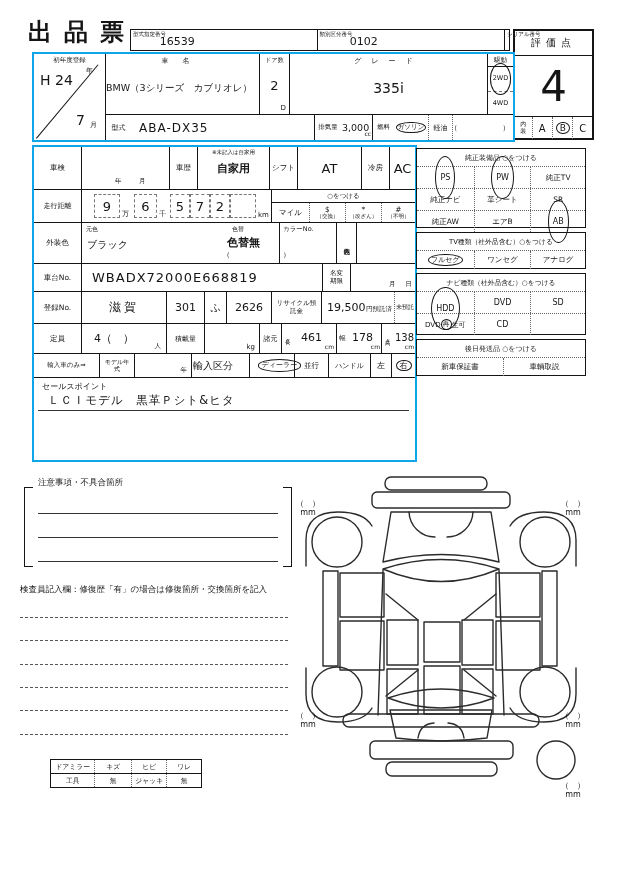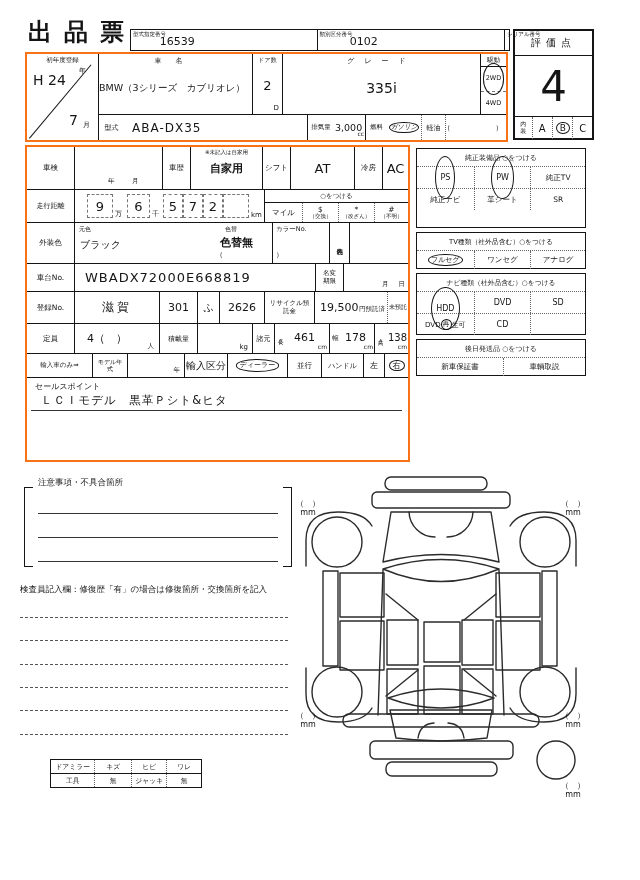--- a/index.html
+++ b/index.html
@@ -1,20 +1,20 @@
 <!DOCTYPE html>
 <html><head>
 <meta charset="utf-8">
 <style>
   html,body{margin:0;padding:0;background:#ffffff;}
   #page{position:relative;width:640px;height:880px;background:#fff;
         font-family:"DejaVu Sans",sans-serif;color:#151515;overflow:hidden;}
   .c{position:absolute;box-sizing:border-box;}
   .ctr{display:flex;align-items:center;justify-content:center;text-align:center;}
-  .b2{border:2px solid #f97316;}
+  .b2{border:2px solid #0ea5e9;margin-left:7px;}
   .b1{border:1.4px solid #151515;}
   .bl{border-left:1.3px solid #151515;}
   .bt{border-top:1.3px solid #151515;}
   .bb{border-bottom:1.3px solid #151515;}
   .dl{border-left:1px dotted #666;}
   .circ{display:inline-block;border:1.6px solid #151515;border-radius:50%;padding:16px 4px;line-height:1.2;}
   .vert{writing-mode:vertical-rl;text-orientation:upright;line-height:1;}
   .wrap{word-break:break-all;line-height:1.15;text-align:center;}
   .dbox{position:absolute;box-sizing:border-box;border:1.1px dashed #777;
         display:flex;align-items:center;justify-content:center;font-size:13px;}
@@ -98,21 +98,21 @@
     <div class="c bt" style="left:72px;top:60px;width:407px;height:26px;">
       <div class="c ctr" style="left:0;top:0;width:25px;height:100%;font-size:7px;">型式</div>
       <div class="c" style="left:25px;top:0;width:183px;height:100%;display:flex;align-items:center;padding-left:8px;font-size:12px;letter-spacing:1px;">ABA-DX35</div>
       <div class="c ctr bl" style="left:208px;top:0;width:27px;height:100%;font-size:6.5px;">排気量</div>
       <div class="c" style="left:235px;top:0;width:31px;height:100%;">
         <span class="c" style="left:1px;top:7px;font-size:9.5px;">3,000</span>
         <span class="c" style="right:1px;bottom:3px;font-size:6px;">cc</span>
       </div>
       <div class="c ctr bl" style="left:266px;top:0;width:22px;height:100%;font-size:6.5px;">燃料</div>
       <div class="c ctr" style="left:288px;top:0;width:34px;height:100%;">
-        <span class="circ" style="font-size:6.5px;padding:1px 1px;font-style:italic;">ガソリン</span>
+        <span class="circ" style="font-size:6.5px;padding:1px 1px;">ガソリン</span>
       </div>
       <div class="c ctr dl" style="left:322px;top:0;width:24px;height:100%;font-size:7px;">軽油</div>
       <div class="c ctr dl" style="left:346px;top:0;width:61px;height:100%;font-size:7px;letter-spacing:6px;">（　　　）</div>
     </div>
   </div>
 
   <div class="c b2" style="left:25px;top:145px;width:385px;height:317px;">
 
     <div class="c bb" style="left:0;top:0;width:381px;height:43px;">
       <div class="c ctr" style="left:0;top:0;width:47px;height:100%;font-size:7.5px;">車検</div>
@@ -244,21 +244,21 @@
 
     <div class="c bb" style="left:0;top:207px;width:381px;height:24px;">
       <div class="c ctr" style="left:0;top:0;width:65px;height:100%;font-size:6.5px;">輸入車のみ⇒</div>
       <div class="c ctr bl" style="left:65px;top:0;width:35px;height:100%;">
         <span class="wrap" style="width:26px;font-size:6px;">モデル年式</span>
       </div>
       <div class="c bl" style="left:100px;top:0;width:57px;height:100%;">
         <span class="c" style="right:4px;bottom:2px;font-size:6.5px;">年</span>
       </div>
       <div class="c ctr bl" style="left:157px;top:0;width:43px;height:100%;font-size:10px;">輸入区分</div>
-      <div class="c ctr bl" style="left:200px;top:0;width:60px;height:100%;">
+      <div class="c ctr bl" style="left:215px;top:0;width:60px;height:100%;">
         <span class="circ" style="font-size:7px;padding:1px 3px;">ディーラー</span>
       </div>
       <div class="c ctr bl" style="left:260px;top:0;width:34px;height:100%;font-size:7.5px;">並行</div>
       <div class="c ctr bl" style="left:294px;top:0;width:42px;height:100%;font-size:7px;">ハンドル</div>
       <div class="c ctr bl" style="left:336px;top:0;width:21px;height:100%;font-size:8px;">左</div>
       <div class="c ctr bl" style="left:357px;top:0;width:24px;height:100%;">
         <span class="circ" style="font-size:8px;padding:0 3px;">右</span>
       </div>
     </div>
 
@@ -277,20 +277,27 @@
         </div>
       <div class="ctr dl" style="width:56px;">
           <span class="circ" style="font-size:8px;">PW</span>
         </div>
       <div class="ctr dl" style="width:54px;font-size:7.5px;">純正TV</div>
     </div>
     <div style="display:flex;height:21px;border-top:1px dotted #666;">
       <div class="ctr" style="width:57px;font-size:7.5px;">純正ナビ</div>
       <div class="ctr dl" style="width:56px;font-size:7.5px;">革シート</div>
       <div class="ctr dl" style="width:54px;font-size:7.5px;">SR</div>
+    </div>
+    <div style="display:flex;height:21px;border-top:1px dotted #666;">
+      <div class="ctr" style="width:57px;font-size:7.5px;">純正AW</div>
+      <div class="ctr dl" style="width:56px;font-size:7.5px;">エアB</div>
+      <div class="ctr dl" style="width:54px;">
+          <span class="circ" style="font-size:8px;">AB</span>
+        </div>
     </div>
   </div>
 
   <div class="c b1" style="left:416px;top:232px;width:170px;height:37px;">
     <div class="ctr" style="height:17px;font-size:6.8px;">TV種類（社外品含む）○をつける</div>
     <div style="display:flex;height:18px;border-top:1px dotted #666;">
       <div class="ctr" style="width:57px;">
           <span class="circ" style="font-size:7px;padding:1px 2px;">フルセグ</span>
         </div>
       <div class="ctr dl" style="width:56px;font-size:7.5px;">ワンセグ</div>

